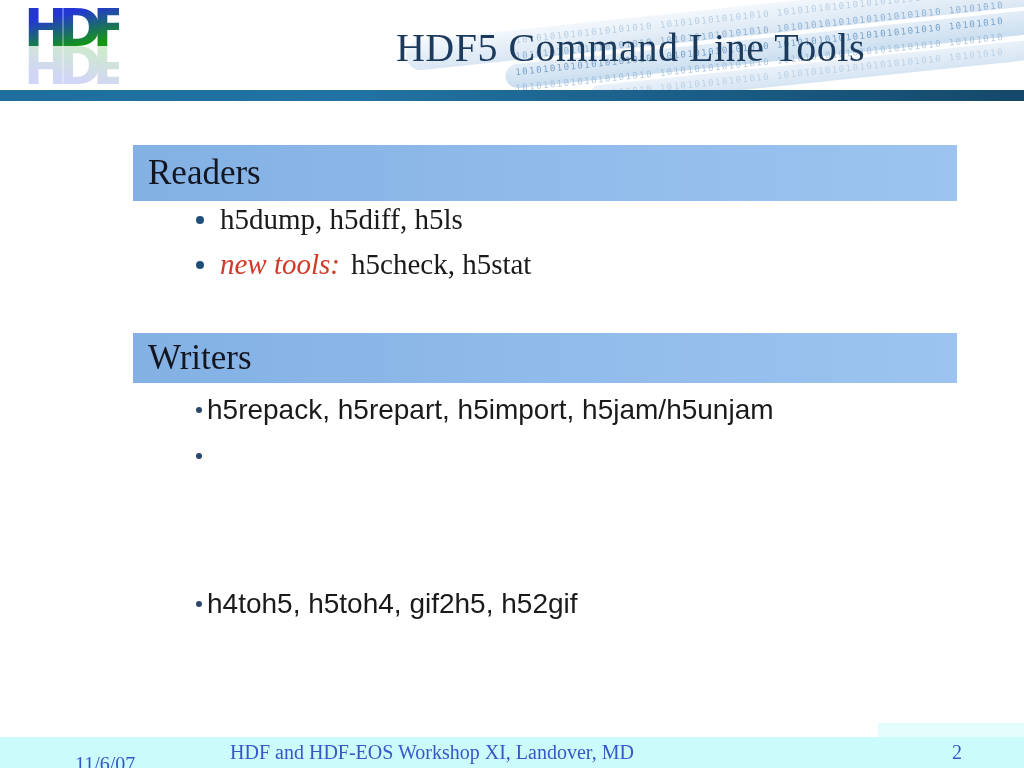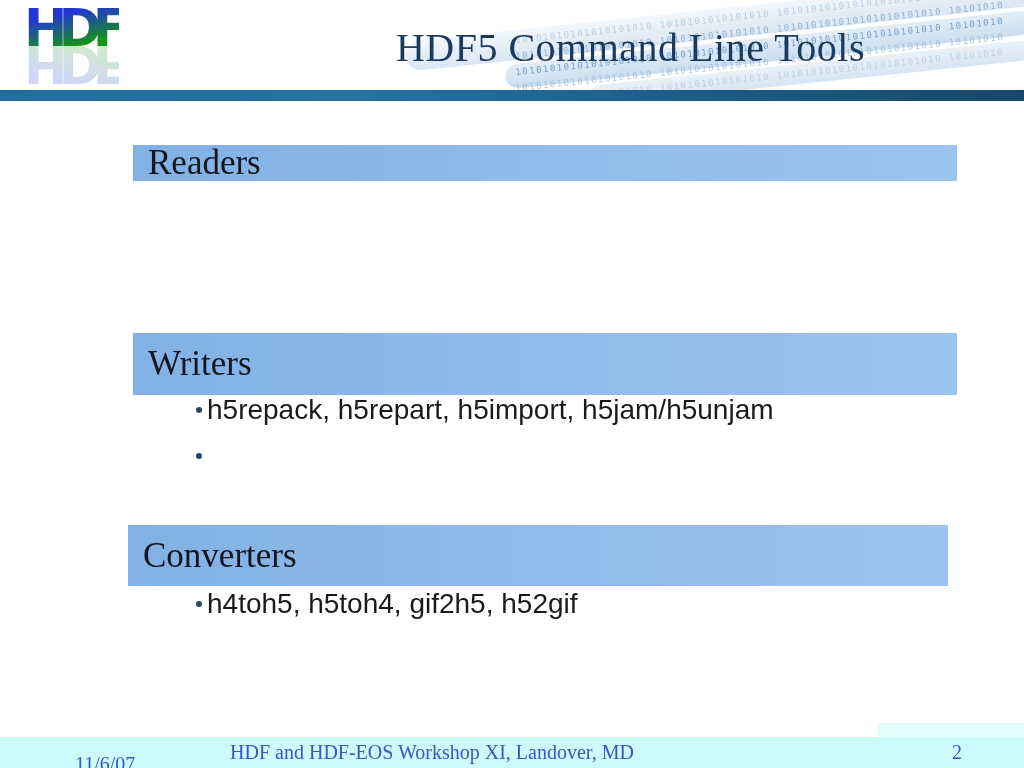--- a/index.html
+++ b/index.html
@@ -38,22 +38,22 @@
   .divider{
     position:absolute;top:90px;left:0;width:1024px;height:11px;
     background:linear-gradient(90deg,#1e6f9e 0%,#2173a3 35%,#1a5c85 70%,#15486a 100%);
   }
   
   .bar{
     position:absolute;background:linear-gradient(90deg,#83b1e4,#9dc4f0);
     display:flex;align-items:center;padding-left:15px;box-sizing:border-box;
     font-size:35px;color:#13161f;
   }
-  .bar.readers{left:133px;top:145px;width:824px;height:36px;}
-  .bar.writers{left:133px;top:333px;width:824px;height:62px;}
+  .bar.readers{left:133px;top:145px;width:824px;height:56px;}
+  .bar.writers{left:133px;top:333px;width:824px;height:50px;}
   .bar.converters{left:128px;top:525px;width:820px;height:61px;}
   
   .blist{position:absolute;left:196px;}
   .blist.serif{top:203px;font-family:"Liberation Serif","DejaVu Serif",serif;font-size:29px;}
   .blist.sans{font-family:"Liberation Sans","DejaVu Sans",sans-serif;font-size:28px;}
   .blist.writers-list{top:394px;}
   .blist.converters-list{top:588px;}
   .brow{display:flex;align-items:flex-start;color:#1a1a1a;line-height:32px;}
   .serif .brow{margin-bottom:13px;}
   .sans  .brow{margin-bottom:15px;line-height:31px;}
@@ -93,37 +93,44 @@
     </div>
 
     <div class="slide-title">HDF5 Command Line Tools</div>
   </div>
 
   <div class="divider"></div>
 
   <div class="bar readers">
     <span>Readers</span>
   </div>
+  <div class="blist serif">
+    <div class="brow">
+      <span class="dot"></span>
+      <span><span>h5dump, h5diff, h5ls</span></span>
+    </div>
+    <div class="brow">
+      <span class="dot"></span>
+      <span><span class="prefix">new tools:</span><span>h5check, h5stat</span></span>
+    </div>
+  </div>
 
   <div class="bar writers">
     <span>Writers</span>
   </div>
   <div class="blist sans writers-list">
     <div class="brow">
       <span class="dot"></span>
       <span><span>h5repack, h5repart, h5import, h5jam/h5unjam</span></span>
     </div>
     <div class="brow">
       <span class="dot"></span>
     </div>
   </div>
 
-  <div class="bar converters">
-    <span>Converters</span>
-  </div>
   <div class="blist sans converters-list">
     <div class="brow">
       <span class="dot"></span>
       <span><span>h4toh5, h5toh4, gif2h5, h52gif</span></span>
     </div>
   </div>
 
   <div class="footer-substrip"></div>
   <div class="footer">
     <span class="f-center">HDF and HDF-EOS Workshop XI, Landover, MD</span>

